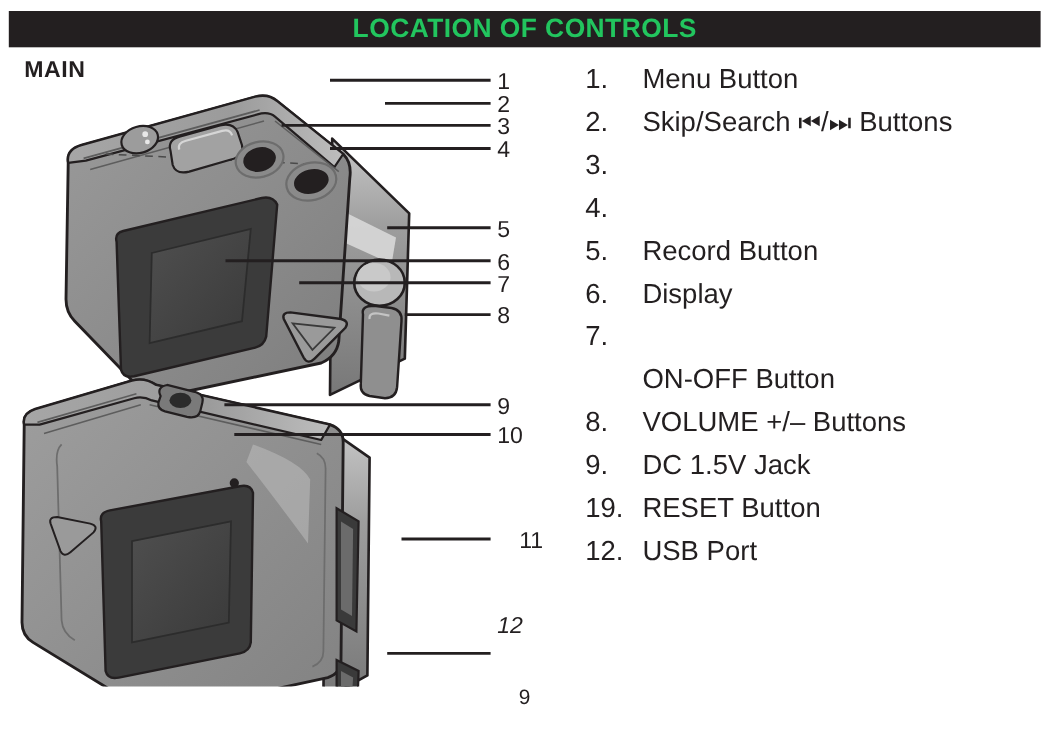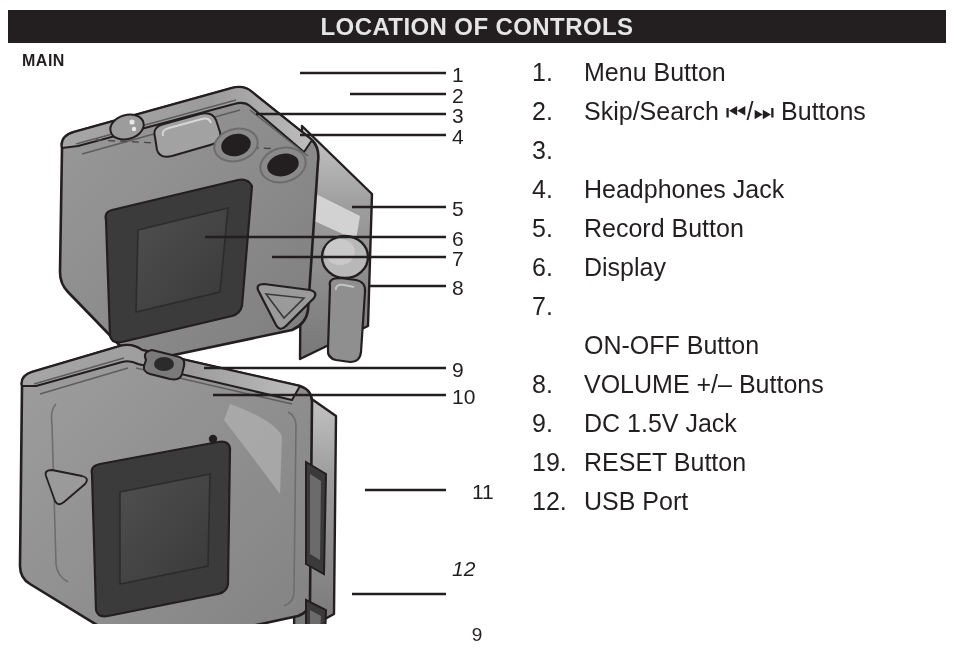--- a/index.html
+++ b/index.html
@@ -26,33 +26,33 @@
     background: #231f20;
   }
   #header-title {
     position: absolute;
     left: 0;
     top: 0;
     width: 100%;
     height: 33px;
     line-height: 33px;
     text-align: center;
-    color: #e5e5e5;
+    color: #22c55e;
     font-weight: bold;
     font-size: 24px;
     letter-spacing: 0.4px;
     font-family: "Liberation Sans", sans-serif;
   }
 
   
   #main-label {
     position: absolute;
     left: 22px;
     top: 52px;
-    font-size: 16px;
+    font-size: 21px;
     font-weight: bold;
     letter-spacing: 0.5px;
   }
 
   
   #illustration-area {
     position: absolute;
     left: 0;
     top: 44px;
     width: 520px;
@@ -281,21 +281,20 @@
     <span class="list-num">2.</span>
     <span class="list-text"><span>Skip/Search </span><span class="glyph">⏮</span><span>/</span><span class="glyph">⏭</span><span> Buttons</span></span>
   </div>
 
   <div class="list-row">
     <span class="list-num">3.</span>
   </div>
 
   <div class="list-row">
     <span class="list-num">4.</span>
-    <span class="list-text">Headphones Jack</span>
   </div>
 
   <div class="list-row">
     <span class="list-num">5.</span>
     <span class="list-text">Record Button</span>
   </div>
 
   <div class="list-row">
     <span class="list-num">6.</span>
     <span class="list-text">Display</span>

